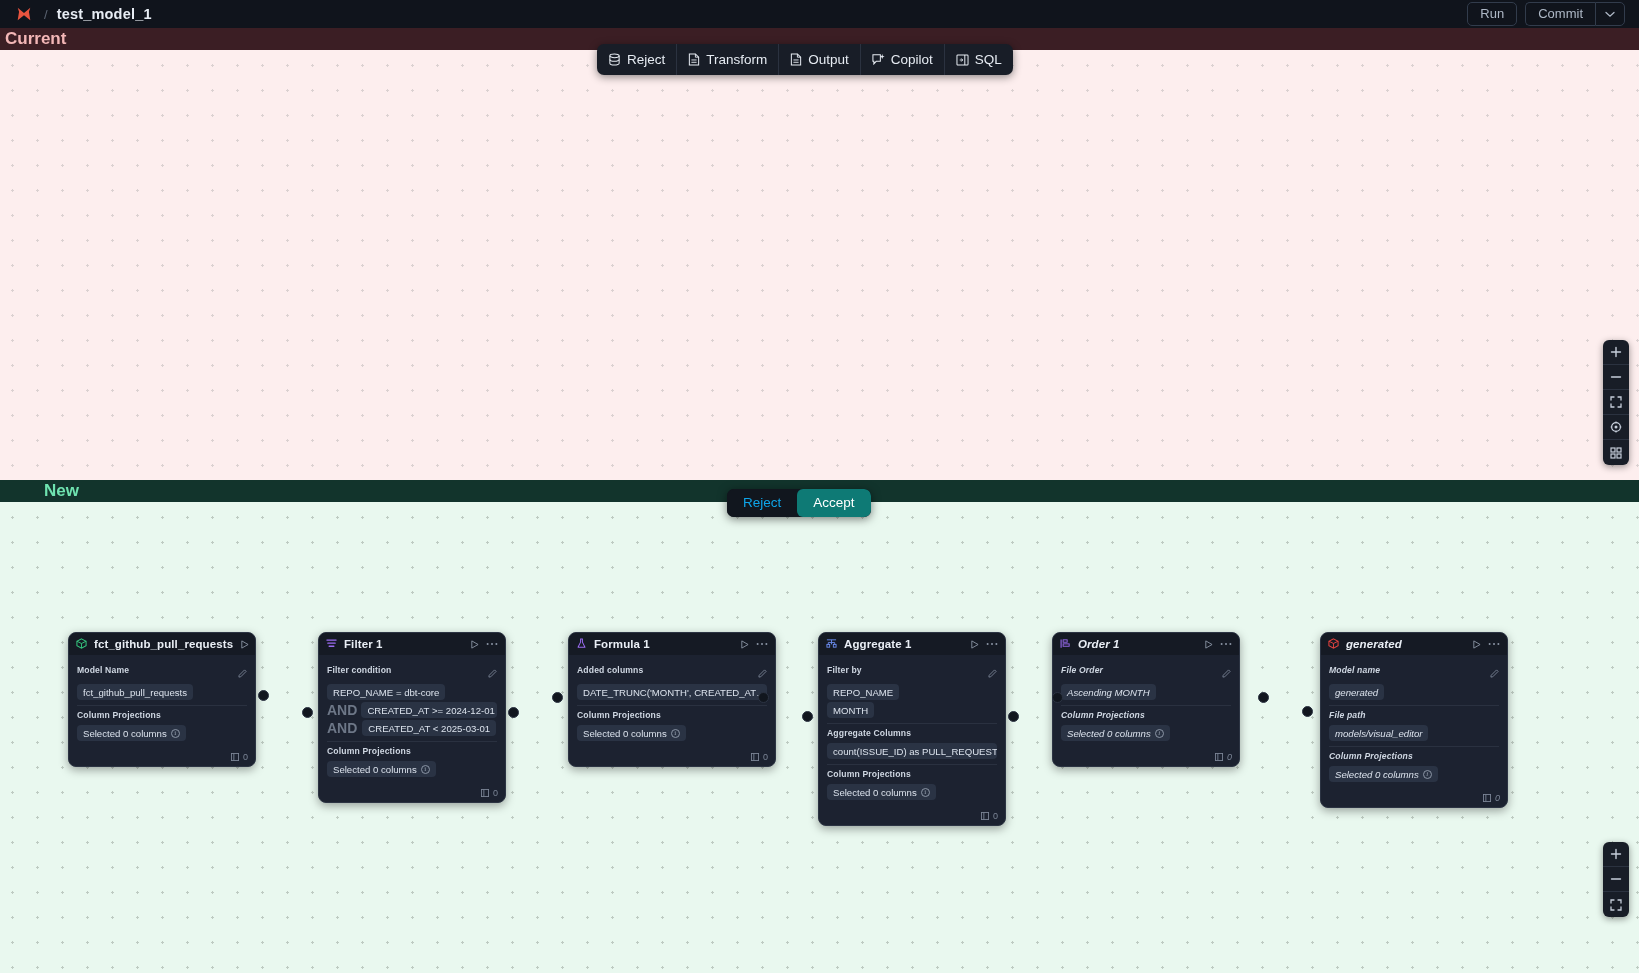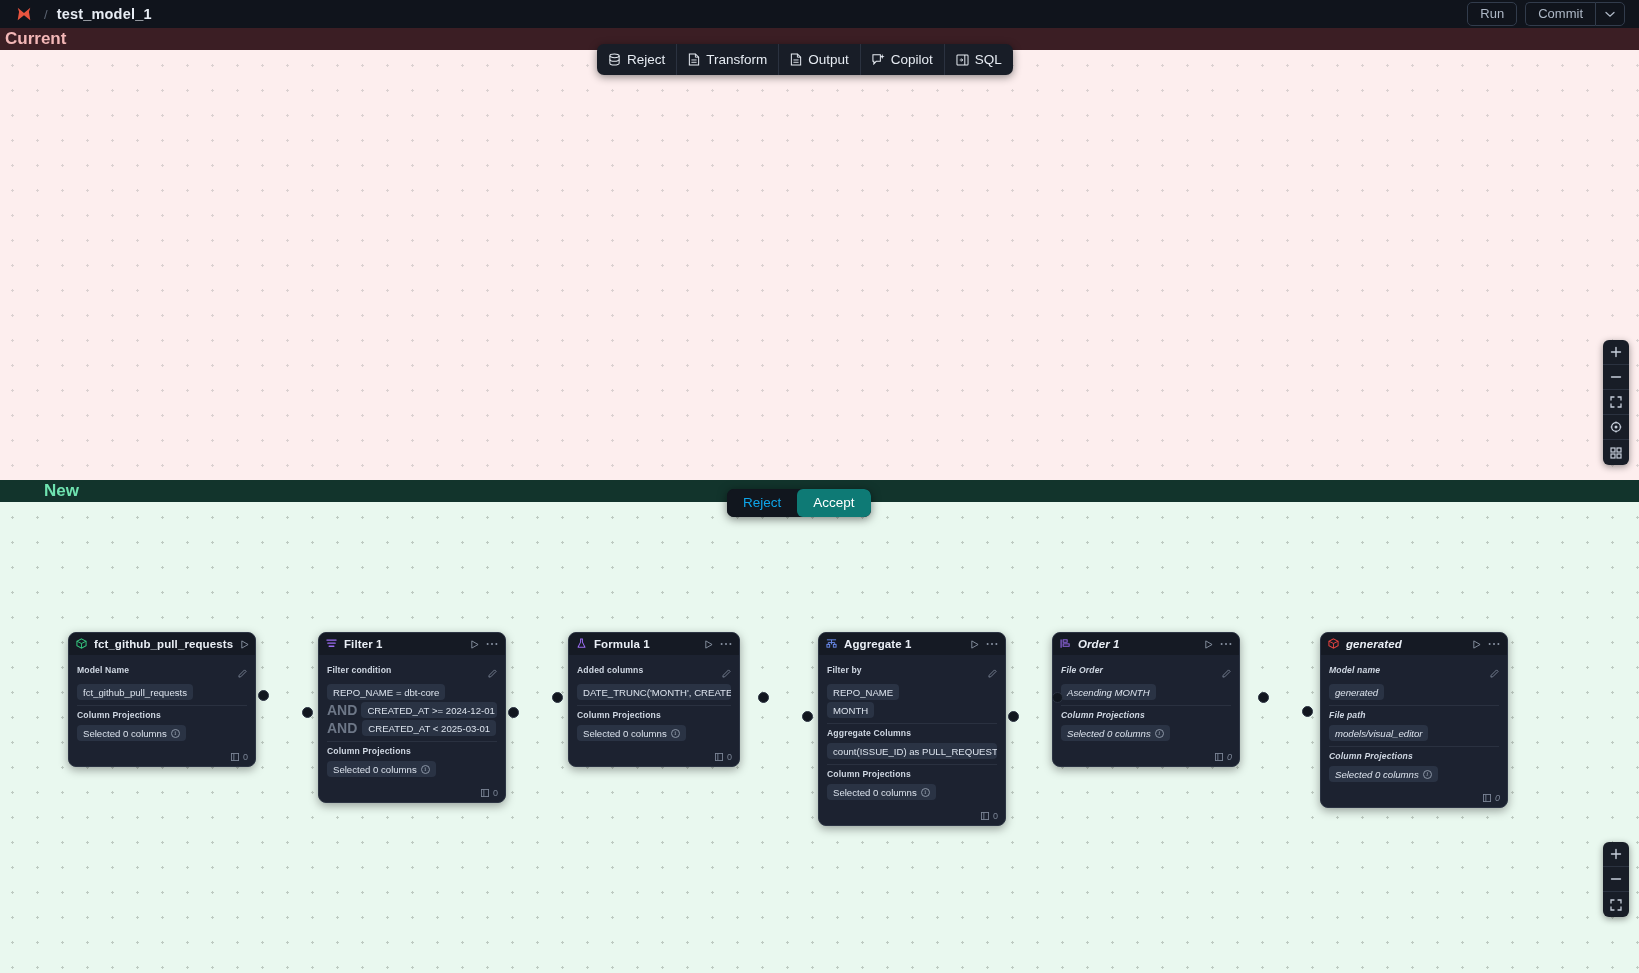--- a/index.html
+++ b/index.html
@@ -324,21 +324,21 @@
         <span class="row-pip">
             <svg width="8" height="8" viewBox="0 0 9 9">
               <rect x="0.5" y="0.5" width="8" height="8" fill="none" stroke="#7b8596" stroke-width="1"></rect>
               <path d="M3.2 0.5 L3.2 8.5" stroke="#7b8596" stroke-width="1"></path>
             </svg>
           </span>
         <span>0</span>
       </div>
     </div>
 
-    <div class="node" style="left:568px; top:632px; width:172px; margin-top:-480px;">
+    <div class="node" style="left:568px; top:632px; width:208px; margin-top:-480px;">
       <div class="node-head">
         <span>
           <svg width="11" height="11" viewBox="0 0 12 12">
               <path d="M4.5 1 H7.5 M5 1 V4.5 L2.2 10 H9.8 L7 4.5 V1" fill="none" stroke="#9a6bf0" stroke-width="1.1" stroke-linejoin="round"></path>
             </svg>
         </span>
         <span class="node-title">Formula 1</span>
         <span class="head-ic">
             <svg width="9" height="9" viewBox="0 0 10 10">
               <path d="M2 1 L9 5 L2 9 Z" fill="none" stroke="#8b95a5" stroke-width="1"></path>

